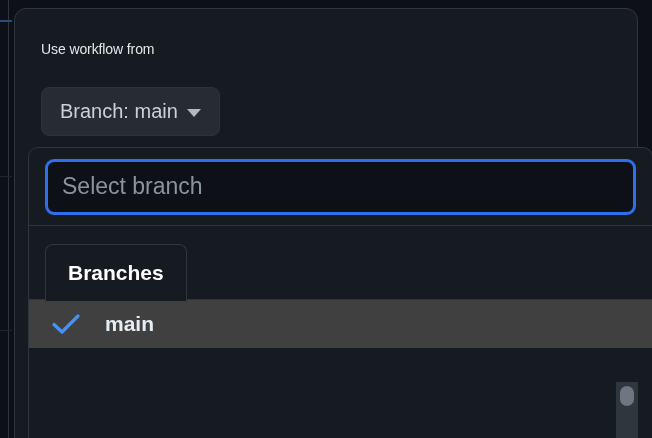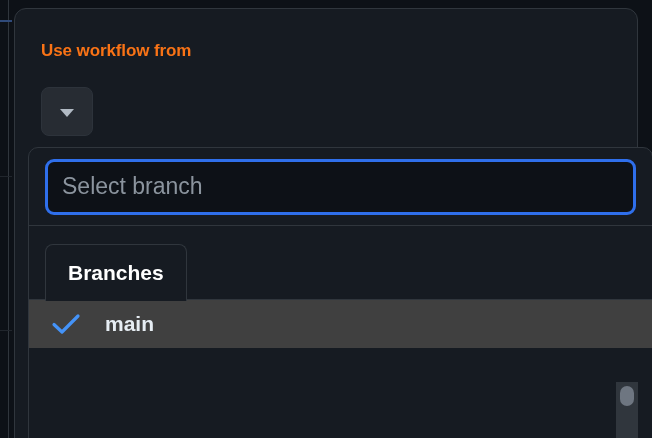--- a/index.html
+++ b/index.html
@@ -72,23 +72,23 @@
     border: 1px solid #30363d;
     border-radius: 12px;
     box-sizing: border-box;
     overflow: hidden;
   }
 
   .dialog-title {
     position: absolute;
     left: 26px;
     top: 32px;
-    font-size: 17px;
-    font-weight: bold;
-    color: #f97316;
+    font-size: 14px;
+    font-weight: normal;
+    color: #e5e5e5;
     letter-spacing: -0.1px;
   }
 
   
   .branch-button {
     position: absolute;
     left: 26px;
     top: 78px;
     height: 49px;
     padding: 0 18px;
@@ -269,20 +269,21 @@
 
 <div class="page-scrollbar">
   <div class="thumb"></div>
 </div>
 
 <div class="dialog">
 
   <div class="dialog-title">Use workflow from</div>
 
   <div class="branch-button">
+    <span class="label">Branch: main</span>
     <span class="caret-down"></span>
   </div>
 
 </div>
 
 <div class="ref-panel">
 
 
   <div class="ref-search-wrap">
     <input class="ref-search" type="text" autofocus="" placeholder="Select branch" style="">

